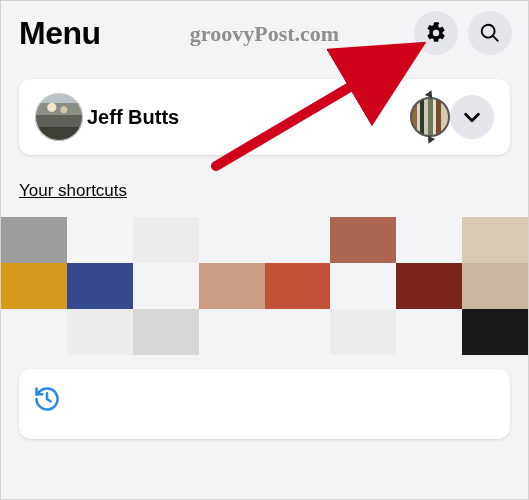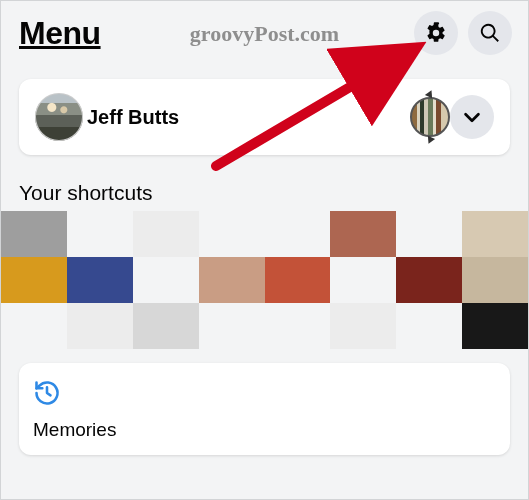--- a/index.html
+++ b/index.html
@@ -13,21 +13,20 @@
       position: relative;
       overflow: hidden;
     }
 
     
     .header {
       display: flex;
       align-items: center;
       justify-content: space-between;
       padding: 10px 16px 0 18px;
-      text-decoration: underline;
     }
     .title {
       font-size: 32px;
       font-weight: 800;
       letter-spacing: -0.5px;
     }
     .header-right {
       display: flex;
       align-items: center;
       gap: 10px;
@@ -104,23 +103,24 @@
       border-radius: 50%;
       background: #e4e6eb;
       display:flex; align-items:center; justify-content:center;
       flex:0 0 auto;
       cursor:pointer;
     }
     .expand-circle svg { width:22px; height:22px; stroke:#050505; stroke-width:3; fill:none; stroke-linecap:round; stroke-linejoin:round; }
 
     
     .section-label {
-      margin: 26px 18px 6px;
-      font-size: 21px;
+      margin: 26px 18px 16px;
+      font-size: 17px;
       font-weight: 500;
+      text-decoration: underline;
     }
     .shortcuts-mosaic {
       margin: 0 0 0 0;
       display: grid;
       grid-template-columns: repeat(8, 1fr);
       grid-auto-rows: 46px;
       width: 100%;
     }
     .shortcuts-mosaic > div { }
 
@@ -216,21 +216,20 @@
 
 <div class="tiles">
   <div class="tile">
     <div class="tile-icon">
       <svg viewBox="0 0 24 24" fill="none" stroke="#2e89e5" stroke-width="2.2" stroke-linecap="round" stroke-linejoin="round">
         <path d="M3 12a9 9 0 1 0 2.64-6.36L3 8"></path>
         <polyline points="3 3 3 8 8 8"></polyline>
         <polyline points="12 7 12 12 15 14"></polyline>
       </svg>
     </div>
-    <div class="tile-label">Memories</div>
   </div>
 </div>
 
 <svg class="arrow" viewBox="0 0 240 140">
   <defs>
     <marker id="ah" viewBox="0 0 10 10" refX="8" refY="5" markerWidth="9" markerHeight="9" orient="auto-start-reverse">
       <path d="M0 0 L10 5 L0 10 Z" fill="#d0021b"></path>
     </marker>
   </defs>
   <line x1="15" y1="125" x2="210" y2="10" stroke="#d0021b" stroke-width="10" marker-end="url(#ah)" stroke-linecap="round"></line>

